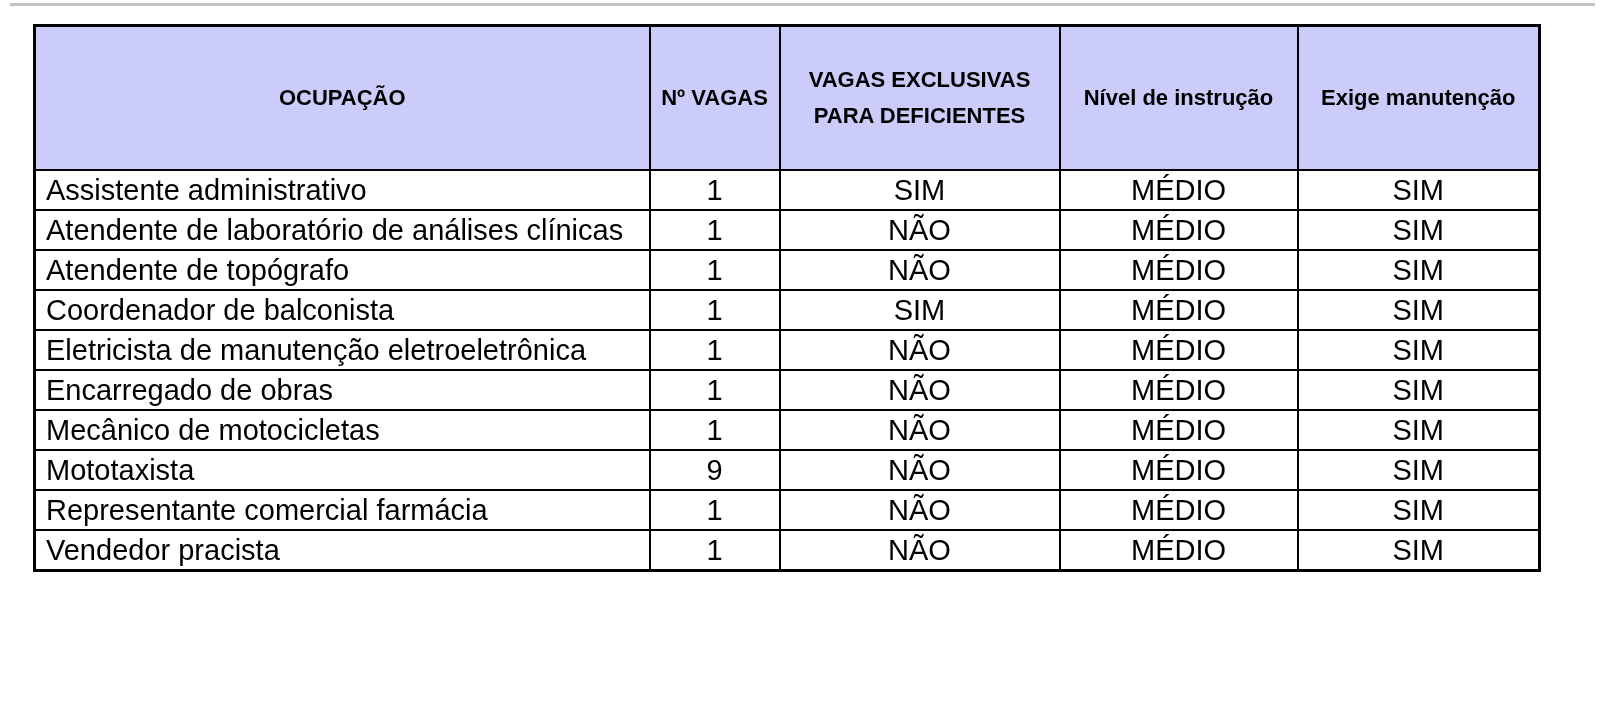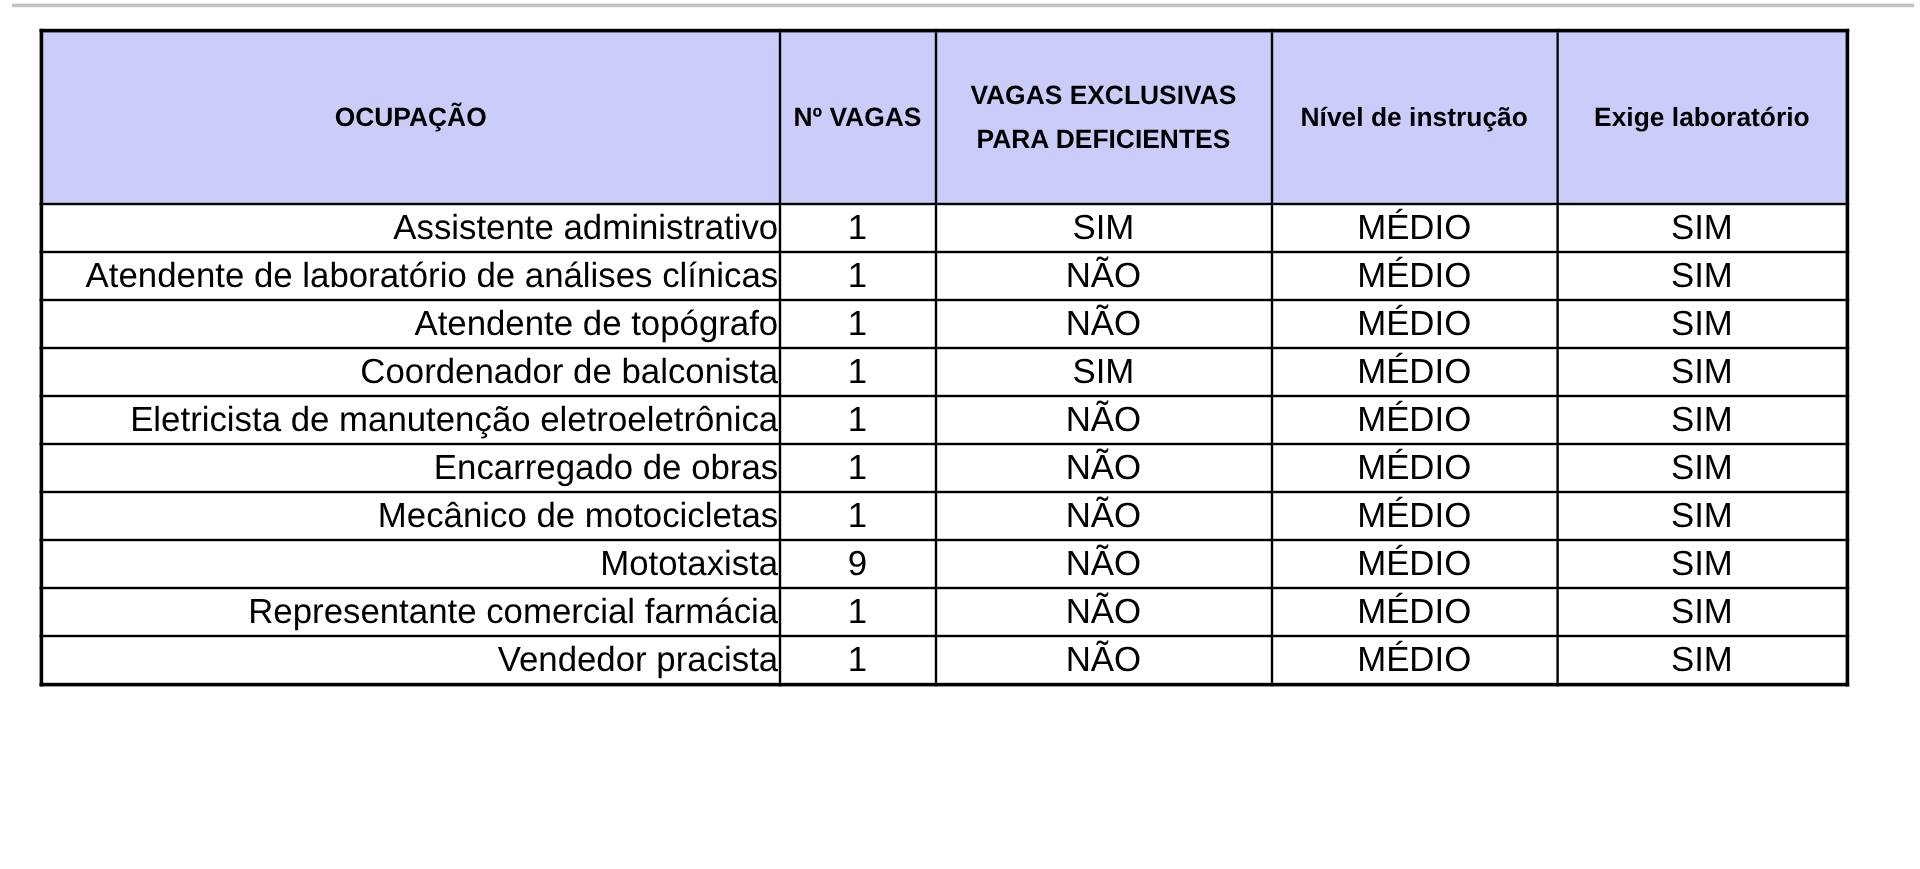--- a/index.html
+++ b/index.html
@@ -49,21 +49,21 @@
     line-height: 36px;
     padding: 0 10px;
   }
   table.vagas tbody tr { height: 40px; }
   table.vagas td {
     font-size: 29px;
     line-height: 38px;
     white-space: nowrap;
   }
   table.vagas td.occ {
-    text-align: right;
+    text-align: left;
     padding-left: 10px;
   }
 </style>
 </head>
 <body style="background: rgb(255, 255, 255);">
 
 <div class="top-rule" style="background: rgb(194, 194, 194);"></div>
 
 <table class="vagas">
   <colgroup>
@@ -72,21 +72,21 @@
       <col class="c3">
       <col class="c4">
       <col class="c5">
   </colgroup>
   <thead>
     <tr>
       <th>OCUPAÇÃO</th>
       <th>Nº VAGAS</th>
       <th>VAGAS EXCLUSIVAS PARA DEFICIENTES</th>
       <th>Nível de instrução</th>
-      <th>Exige laboratório</th>
+      <th>Exige manutenção</th>
     </tr>
   </thead>
   <tbody>
       <tr>
         <td class="occ">Assistente administrativo</td>
         <td>1</td>
         <td>SIM</td>
         <td>MÉDIO</td>
         <td>SIM</td>
       </tr>

